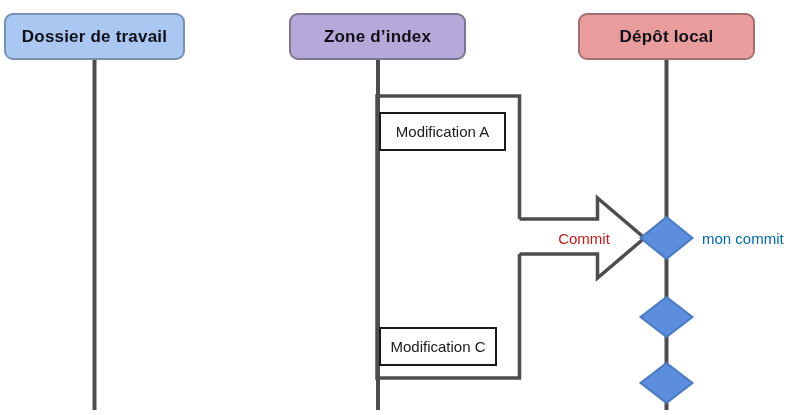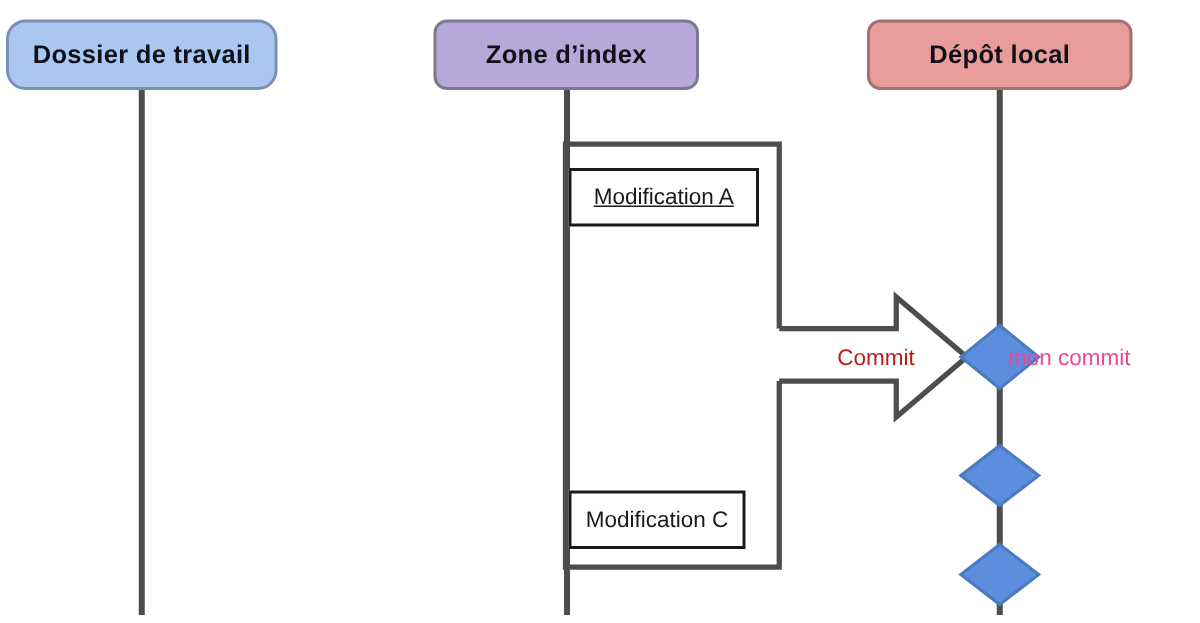--- a/index.html
+++ b/index.html
@@ -51,25 +51,25 @@
     position: absolute;
     left: 542px; top: 229px;
     width: 84px; height: 19px;
     line-height: 19px;
     text-align: center;
     font-size: 15px;
     color: #b91c1c;
   }
   .commit-note {
     position: absolute;
-    left: 672px; top: 230px;
+    left: 702px; top: 230px;
     height: 18px;
     line-height: 18px;
     font-size: 15px;
-    color: #ec4899;
+    color: #0369a1;
     white-space: nowrap;
   }
   .lifeline { stroke: #4d4d4d; stroke-width: 4; fill: none; }
   .outline  { stroke: #4d4d4d; stroke-width: 3.5; fill: none; }
   .arrow-shape { stroke: #4d4d4d; stroke-width: 3.5; fill: #ffffff; stroke-linejoin: miter; }
   .diamond { fill: #5c8edd; stroke: #4a7bbf; stroke-width: 2; }
 </style>
 </head>
 <body>
 
@@ -83,31 +83,31 @@
 
     <path class="outline" d="M519.5 219 L519.5 96 L377 96 L377 378 L519.5 378 L519.5 254" stroke="#4d4d4d"></path>
 
     <path class="arrow-shape" d="M519.5 219 L597.5 219 L597.5 198 L644.5 238 L597.5 278 L597.5 254 L519.5 254" stroke="#4d4d4d"></path>
 
     <polygon class="diamond" points="666.5,217 692.5,238 666.5,259 640.5,238" fill="#5c8edd" stroke="#4a7bbf"></polygon>
     <polygon class="diamond" points="666.5,297 692.5,317 666.5,337 640.5,317" fill="#5c8edd" stroke="#4a7bbf"></polygon>
     <polygon class="diamond" points="666.5,363 692.5,383 666.5,403 640.5,383" fill="#5c8edd" stroke="#4a7bbf"></polygon>
   </svg>
 
-  <div class="lane-header lane-dossier" style="background-color: rgb(169, 199, 240); border-color: rgb(122, 143, 182); border-radius: 13px;">
+  <div class="lane-header lane-dossier" style="background-color: rgb(169, 199, 240); border-color: rgb(122, 143, 182);">
     <span>Dossier de travail</span>
   </div>
   <div class="lane-header lane-index" style="background-color: rgb(182, 169, 218); border-color: rgb(125, 119, 145);">
     <span>Zone d’index</span>
   </div>
   <div class="lane-header lane-depot" style="background-color: rgb(232, 156, 156); border-color: rgb(163, 112, 112); align-items: center;">
     <span>Dépôt local</span>
   </div>
 
-  <div class="mod-box mod-a" style="border-color: rgb(26, 26, 26); text-decoration: underline;">
+  <div class="mod-box mod-a" style="border-color: rgb(26, 26, 26);">
     <span>Modification A</span>
   </div>
   <div class="mod-box mod-c" style="border-color: rgb(26, 26, 26);">
     <span>Modification C</span>
   </div>
 
   <div class="arrow-label">Commit</div>
   <div class="commit-note">mon commit</div>
 
 </div>

